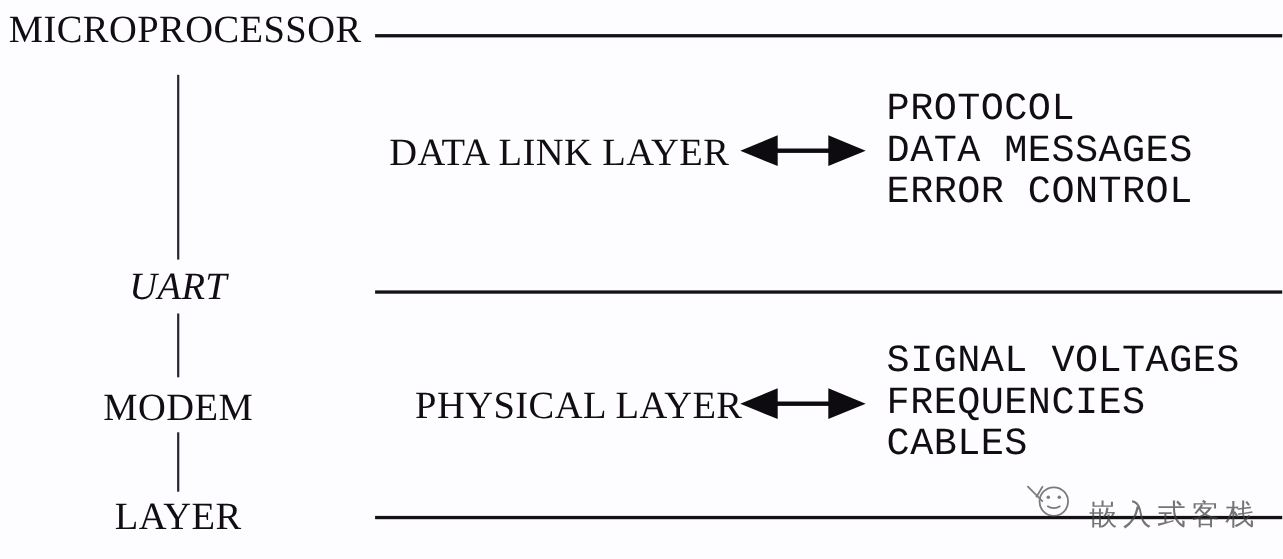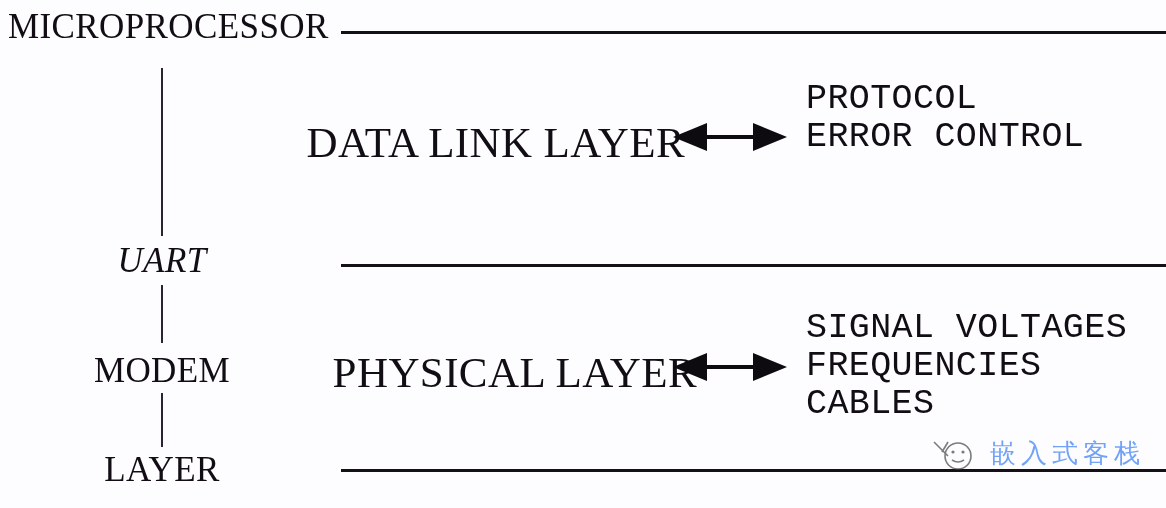--- a/index.html
+++ b/index.html
@@ -43,23 +43,23 @@
     font-size: 35px;
     transform: translateX(-50%);
     left: 162px;
   }
   .stack-label.uart   { top: 243px; font-style: italic; }
   .stack-label.modem  { top: 353px; }
   .stack-label.media  { top: 452px; }
 
   
   .layer-name {
-    font-size: 43px;
+    font-size: 35px;
     transform: translateX(-100%);
-    left: 685px;
+    left: 663px;
   }
   .layer-name.datalink { top: 121px; }
   .layer-name.physical { top: 351px; margin-left: 12px; }
 
   
   .descriptor-block {
     position: absolute;
     left: 806px;
   }
   .descriptor-block.datalink { top: 80px; }
@@ -121,26 +121,26 @@
   .watermark-mark {
     position: absolute;
     left: 0;
     top: 2px;
     width: 62px;
     height: 40px;
   }
   .watermark-text {
     position: absolute;
     left: 62px;
-    top: 2px;
+    top: 17px;
     font-family: "DejaVu Sans", sans-serif;
     font-size: 26px;
     line-height: 34px;
     letter-spacing: 5px;
-    color: #3b82f6;
+    color: #404040;
     white-space: nowrap;
   }
 </style>
 </head>
 <body>
 
 <div id="diagram-root">
 
   <div class="txt title-label">MICROPROCESSOR</div>
 
@@ -161,20 +161,21 @@
   <div class="dbl-arrow datalink">
     <svg width="118" height="34" viewBox="0 0 118 34" xmlns="http://www.w3.org/2000/svg">
       <rect x="34" y="14" width="50" height="4" fill="#0d0a10"></rect>
       <polygon points="2,16 36,2 36,30" fill="#0d0a10"></polygon>
       <polygon points="116,16 82,2 82,30" fill="#0d0a10"></polygon>
     </svg>
   </div>
 
   <div class="descriptor-block datalink">
     <span class="descriptor-line">PROTOCOL</span>
+    <span class="descriptor-line">DATA MESSAGES</span>
     <span class="descriptor-line">ERROR CONTROL</span>
   </div>
 
   <div class="txt layer-name physical">PHYSICAL LAYER</div>
 
   <div class="dbl-arrow physical">
     <svg width="118" height="34" viewBox="0 0 118 34" xmlns="http://www.w3.org/2000/svg">
       <rect x="34" y="14" width="50" height="4" fill="#0d0a10"></rect>
       <polygon points="2,16 36,2 36,30" fill="#0d0a10"></polygon>
       <polygon points="116,16 82,2 82,30" fill="#0d0a10"></polygon>

